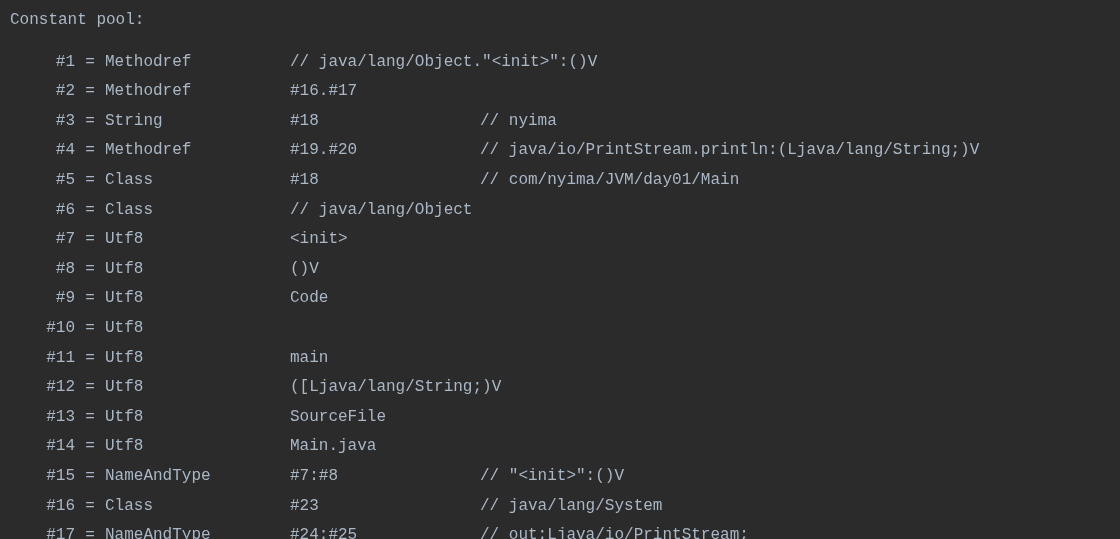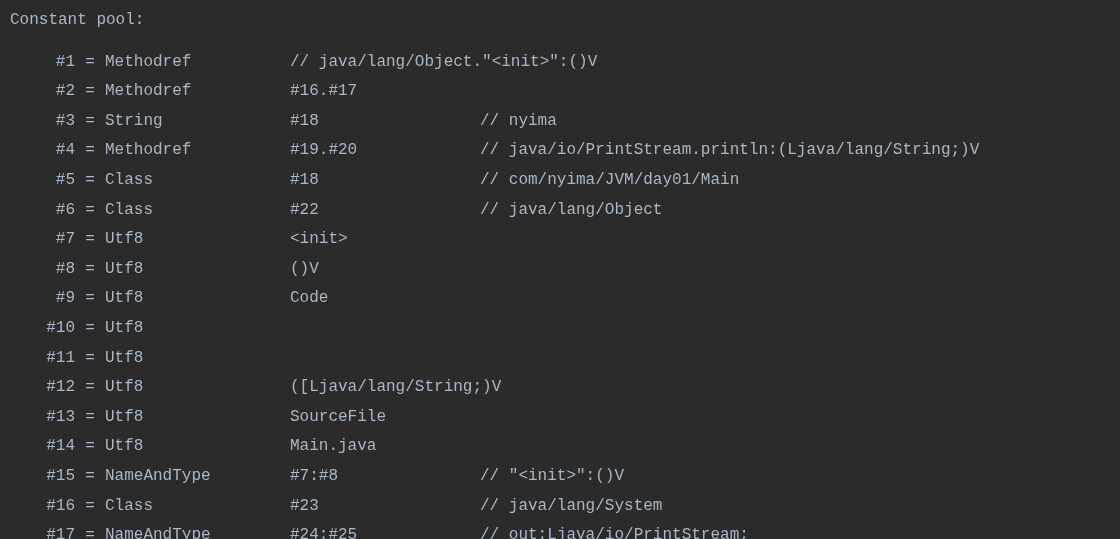--- a/index.html
+++ b/index.html
@@ -78,21 +78,20 @@
       <span class="idx">#5</span>
       <span class="eq">=</span>
       <span class="type">Class</span>
       <span class="val">#18</span>
       <span class="comment">// com/nyima/JVM/day01/Main</span>
     </div>
     <div class="entry">
       <span class="idx">#6</span>
       <span class="eq">=</span>
       <span class="type">Class</span>
-      <span class="val">#22</span>
       <span class="comment">// java/lang/Object</span>
     </div>
     <div class="entry">
       <span class="idx">#7</span>
       <span class="eq">=</span>
       <span class="type">Utf8</span>
       <span class="val">&lt;init&gt;</span>
       <span class="comment"></span>
     </div>
     <div class="entry">
@@ -112,20 +111,21 @@
     <div class="entry">
       <span class="idx">#10</span>
       <span class="eq">=</span>
       <span class="type">Utf8</span>
       <span class="comment"></span>
     </div>
     <div class="entry">
       <span class="idx">#11</span>
       <span class="eq">=</span>
       <span class="type">Utf8</span>
+      <span class="val">main</span>
       <span class="comment"></span>
     </div>
     <div class="entry">
       <span class="idx">#12</span>
       <span class="eq">=</span>
       <span class="type">Utf8</span>
       <span class="val">([Ljava/lang/String;)V</span>
       <span class="comment"></span>
     </div>
     <div class="entry">

